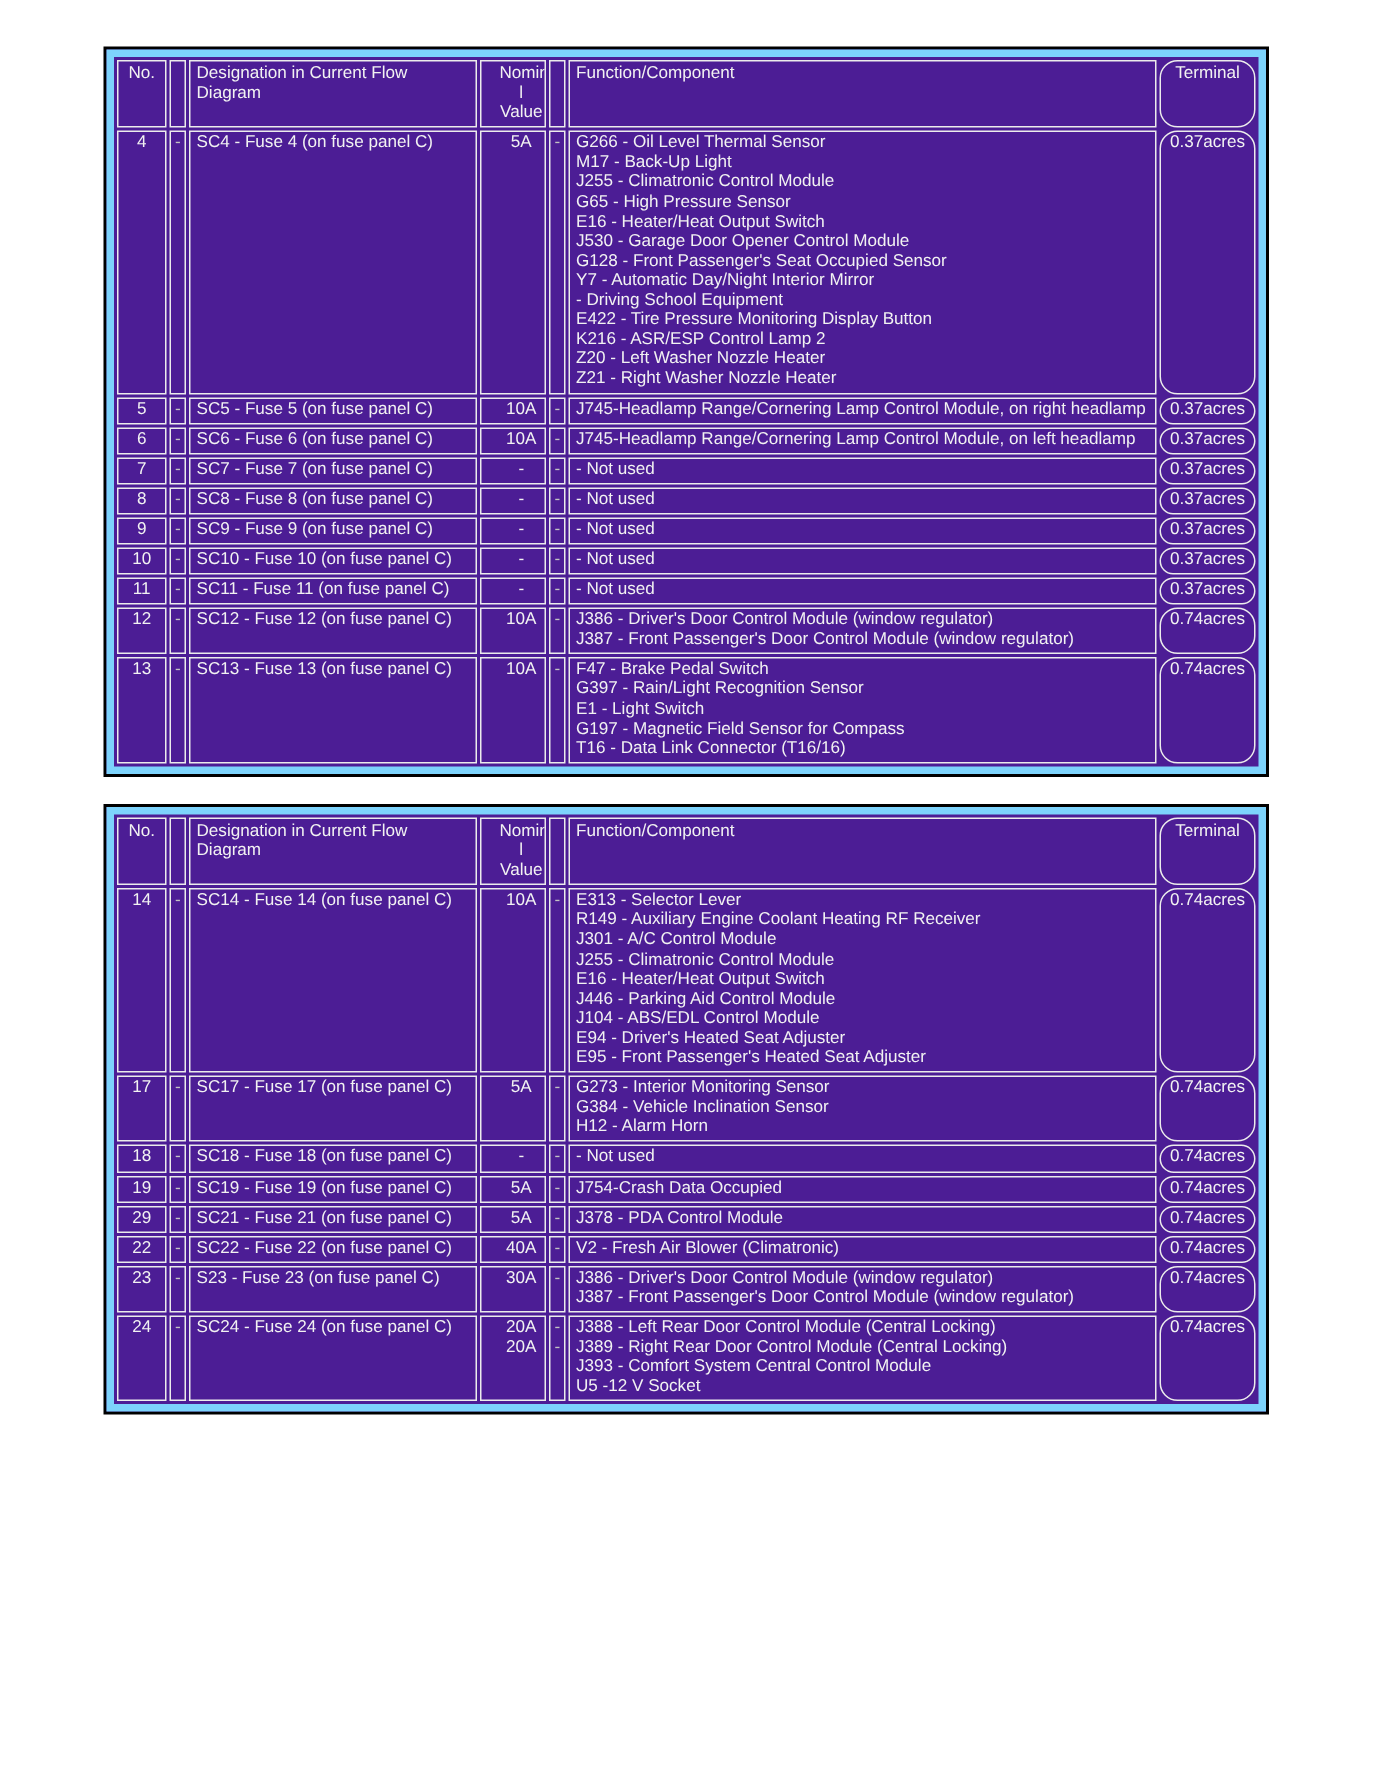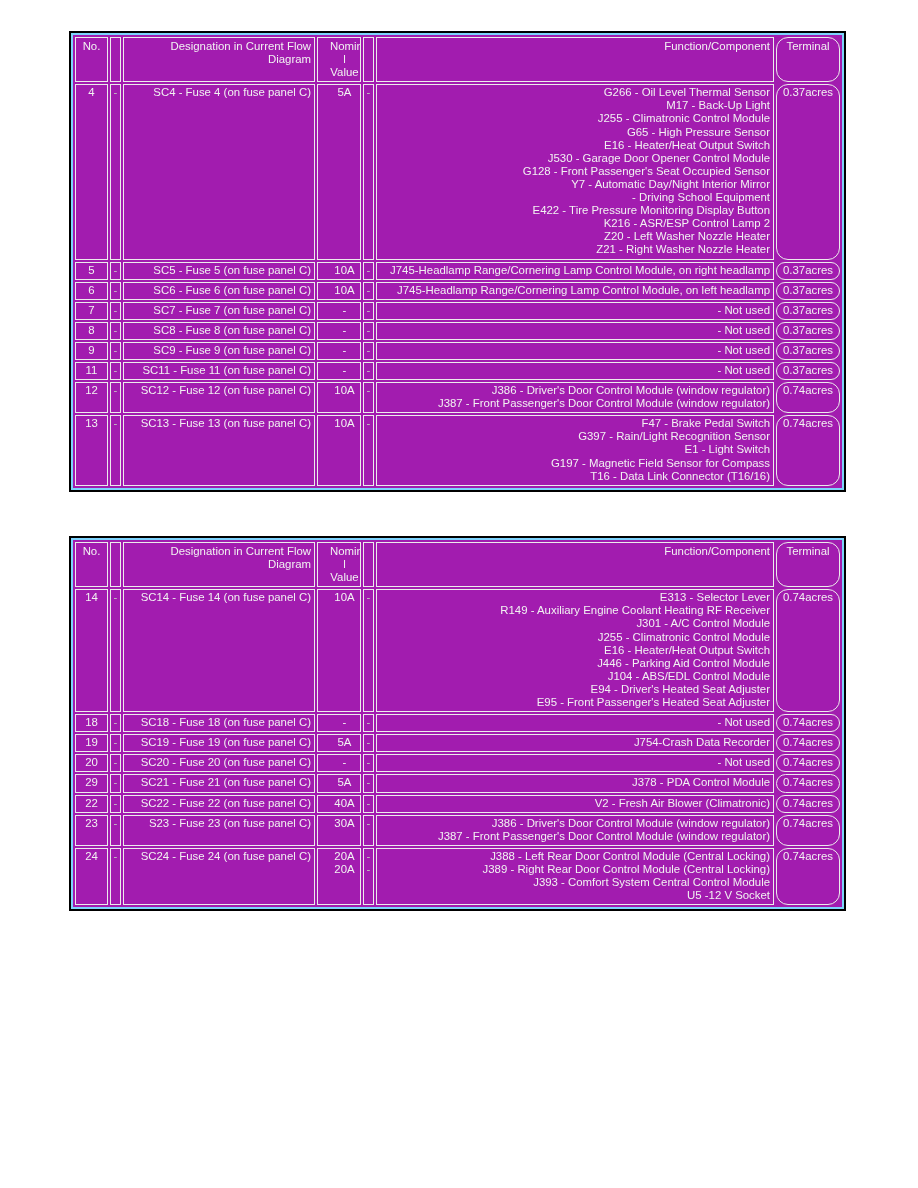--- a/index.html
+++ b/index.html
@@ -17,22 +17,22 @@
     padding:2px;
     box-sizing:border-box;
   }
   #table-top{top:31px;}
   #table-bottom{top:536px;}
   table.fuse{
     width:100%;
     table-layout:fixed;
     border-collapse:separate;
     border-spacing:2px;
-    background:#a21caf;
-    border:2px solid #7dd3fc;
+    background:#4c1d95;
+    border:5px solid #7dd3fc;
   }
   th,td{
     border:1px solid #ececec;
     color:#f2f2f2;
     font-size:11.4px;
     line-height:13.1px;
     font-weight:normal;
     vertical-align:top;
     padding:1px 3px 2px 4px;
     white-space:pre-line;
@@ -42,21 +42,21 @@
   th{padding-top:2px;}
   .col-no{width:33px;}
   .col-dash{width:11px;}
   .col-desig{width:192px;}
   .col-nom{width:44px;}
   .col-term{width:64px;}
   .c-no{text-align:center;padding-left:1px;padding-right:1px;}
   .c-dash{text-align:center;color:#c2c2c2;padding-left:0;padding-right:0;}
   .c-nom{text-align:center;padding-left:12px;padding-right:1px;}
   .c-term{text-align:center;padding-left:1px;padding-right:1px;border-radius:12px;}
-  .c-desig,.c-func{text-align:right;}
+  .c-desig,.c-func{text-align:left;}
 </style>
 </head>
 <body>
 
 <section class="doc-table" id="table-top">
   <table class="fuse">
     <colgroup>
       <col class="col-no">
         <col class="col-dash">
         <col class="col-desig">
@@ -138,20 +138,29 @@
         <tr>
           <td class="c-no">9</td>
           <td class="c-dash">-</td>
           <td class="c-desig">SC9 - Fuse 9 (on fuse panel C)</td>
           <td class="c-nom">-</td>
           <td class="c-dash">-</td>
           <td class="c-func">- Not used</td>
           <td class="c-term">0.37acres</td>
         </tr>
         <tr>
+          <td class="c-no">10</td>
+          <td class="c-dash">-</td>
+          <td class="c-desig">SC10 - Fuse 10 (on fuse panel C)</td>
+          <td class="c-nom">-</td>
+          <td class="c-dash">-</td>
+          <td class="c-func">- Not used</td>
+          <td class="c-term">0.37acres</td>
+        </tr>
+        <tr>
           <td class="c-no">11</td>
           <td class="c-dash">-</td>
           <td class="c-desig">SC11 - Fuse 11 (on fuse panel C)</td>
           <td class="c-nom">-</td>
           <td class="c-dash">-</td>
           <td class="c-func">- Not used</td>
           <td class="c-term">0.37acres</td>
         </tr>
         <tr>
           <td class="c-no">12</td>
@@ -215,44 +224,46 @@
 J301 - A/C Control Module
 J255 - Climatronic Control Module
 E16 - Heater/Heat Output Switch
 J446 - Parking Aid Control Module
 J104 - ABS/EDL Control Module
 E94 - Driver's Heated Seat Adjuster
 E95 - Front Passenger's Heated Seat Adjuster</td>
           <td class="c-term">0.74acres</td>
         </tr>
         <tr>
+          <td class="c-no">17</td>
+          <td class="c-dash">-</td>
+          <td class="c-desig">SC17 - Fuse 17 (on fuse panel C)</td>
+          <td class="c-nom">5A</td>
+          <td class="c-dash">-</td>
+          <td class="c-func">G273 - Interior Monitoring Sensor
+G384 - Vehicle Inclination Sensor
+H12 - Alarm Horn</td>
+          <td class="c-term">0.74acres</td>
+        </tr>
+        <tr>
           <td class="c-no">18</td>
           <td class="c-dash">-</td>
           <td class="c-desig">SC18 - Fuse 18 (on fuse panel C)</td>
           <td class="c-nom">-</td>
           <td class="c-dash">-</td>
           <td class="c-func">- Not used</td>
           <td class="c-term">0.74acres</td>
         </tr>
         <tr>
           <td class="c-no">19</td>
           <td class="c-dash">-</td>
           <td class="c-desig">SC19 - Fuse 19 (on fuse panel C)</td>
           <td class="c-nom">5A</td>
           <td class="c-dash">-</td>
-          <td class="c-func">J754-Crash Data Recorder</td>
-          <td class="c-term">0.74acres</td>
-        </tr>
-        <tr>
-          <td class="c-no">20</td>
-          <td class="c-dash">-</td>
-          <td class="c-desig">SC20 - Fuse 20 (on fuse panel C)</td>
-          <td class="c-nom">-</td>
-          <td class="c-dash">-</td>
-          <td class="c-func">- Not used</td>
+          <td class="c-func">J754-Crash Data Occupied</td>
           <td class="c-term">0.74acres</td>
         </tr>
         <tr>
           <td class="c-no">29</td>
           <td class="c-dash">-</td>
           <td class="c-desig">SC21 - Fuse 21 (on fuse panel C)</td>
           <td class="c-nom">5A</td>
           <td class="c-dash">-</td>
           <td class="c-func">J378 - PDA Control Module</td>
           <td class="c-term">0.74acres</td>

